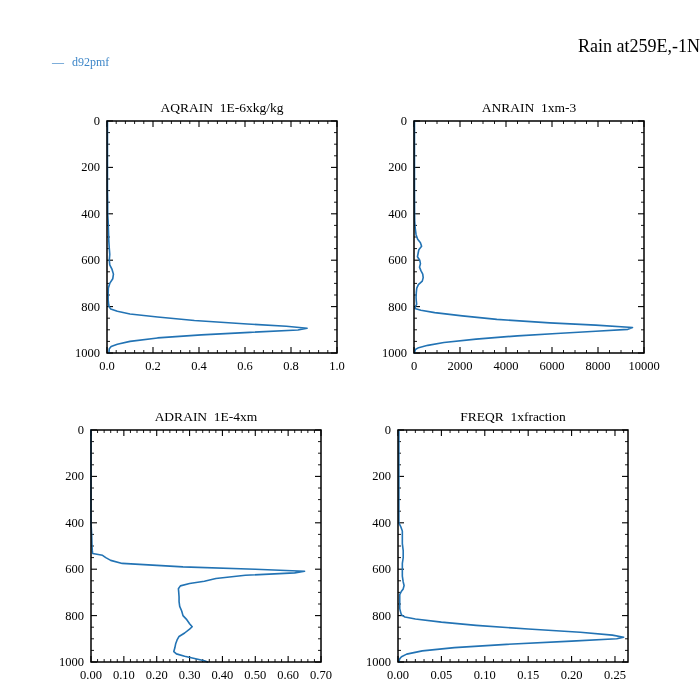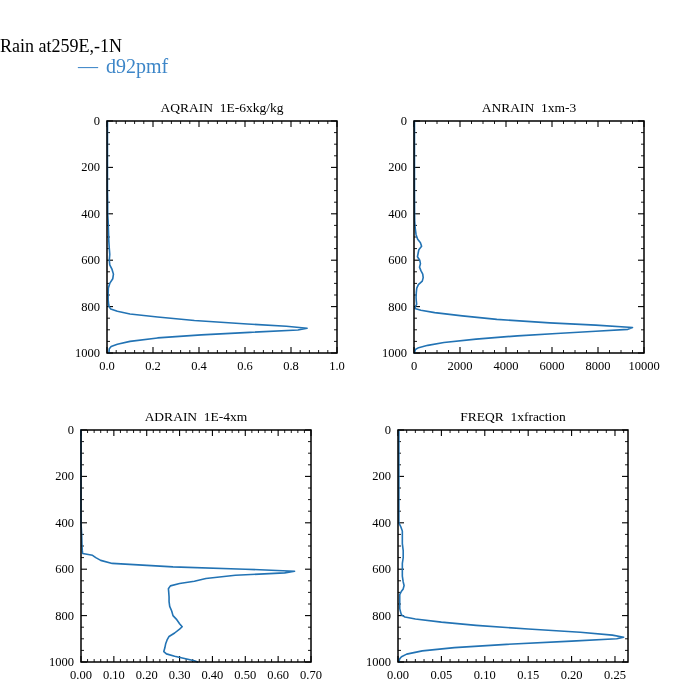--- a/index.html
+++ b/index.html
@@ -1,31 +1,31 @@
 <!DOCTYPE html>
 <html><head>
 <meta charset="utf-8">
 <style>
   html,body{margin:0;padding:0;}
   body{
     width:700px;height:700px;position:relative;background:#ffffff;
     font-family:"Liberation Serif","DejaVu Serif",serif;overflow:hidden;
   }
   .main-title{
-    position:absolute;top:36px;left:0;width:700px;text-align:left;
+    position:absolute;top:36px;left:0;width:700px;text-align:right;
     font-size:18px;color:#000;
   }
   .legend{
-    position:absolute;top:55px;left:78px;font-size:20px;
+    position:absolute;top:55px;left:52px;font-size:12px;
   }
   .legend .dash{margin-right:8px;}
   .chart{position:absolute;}
   .chart-pos-0{left:47px;top:95px;}
   .chart-pos-1{left:354px;top:95px;}
-  .chart-pos-2{left:21px;top:404px;}
+  .chart-pos-2{left:31px;top:404px;}
   .chart-pos-3{left:338px;top:404px;}
   svg text{fill:#000;}
   .chart-title{font:13.5px "Liberation Serif","DejaVu Serif",serif;}
   .tick-label{font:12.5px "Liberation Serif","DejaVu Serif",serif;}
 </style>
 </head>
 <body>
 
 <div class="main-title">Rain at259E,-1N</div>
 

